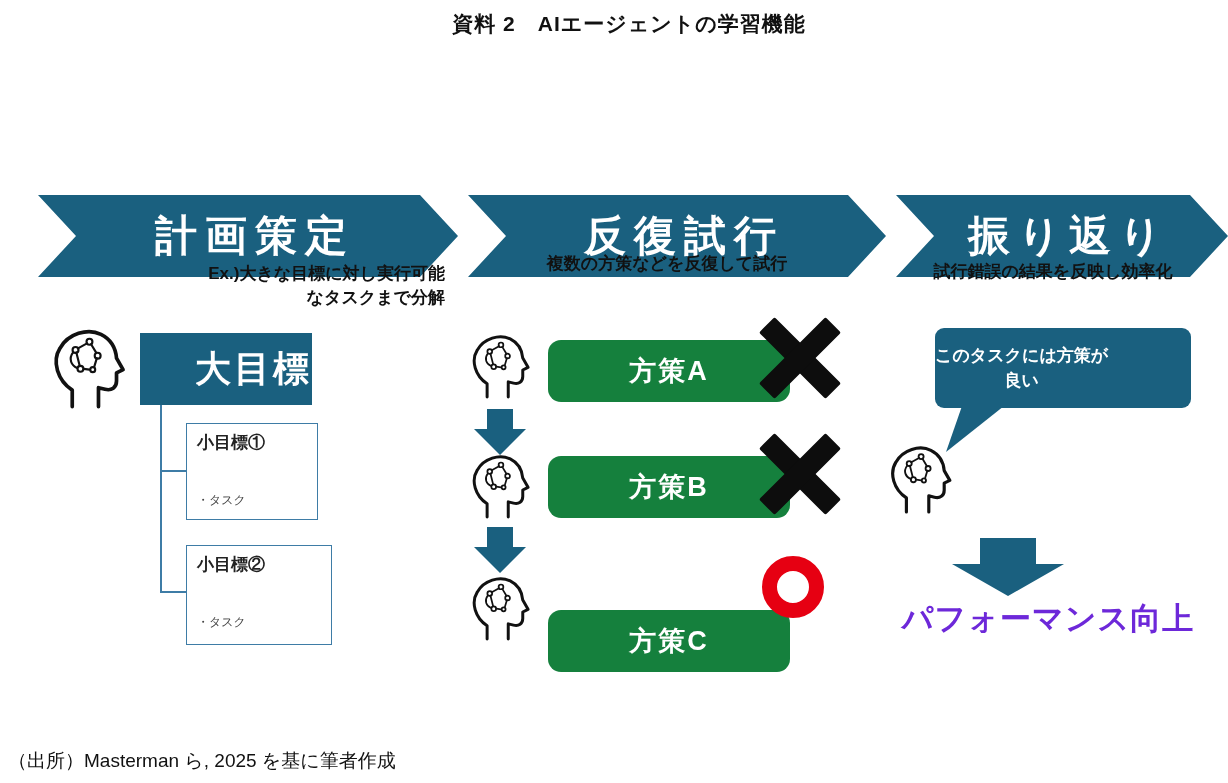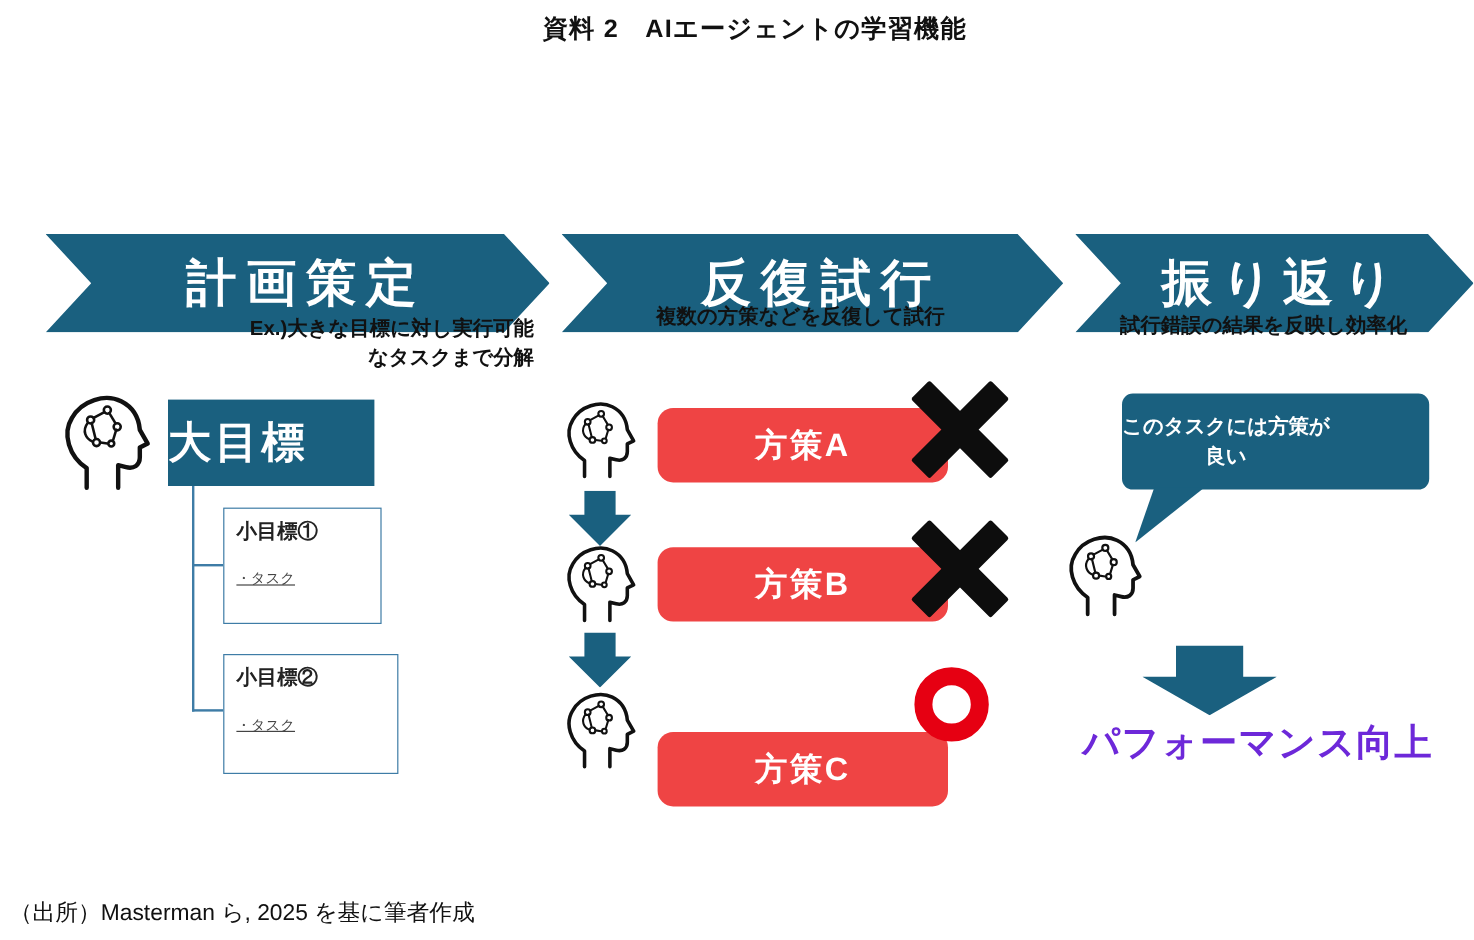--- a/index.html
+++ b/index.html
@@ -38,38 +38,38 @@
   }
   .cap1{left:55px;top:262px;width:390px;text-align:right;}
   .cap2{left:462px;top:252px;width:410px;text-align:center;}
   .cap3{left:888px;top:260px;width:330px;text-align:center;}
   
   .head{position:absolute;}
   
   .goalbox{
     position:absolute;left:140px;top:333px;width:172px;height:72px;
     background:#1a607f;color:#fff;font-size:36px;font-weight:700;
-    display:flex;align-items:center;justify-content:flex-start;letter-spacing:3px;
+    display:flex;align-items:center;justify-content:flex-end;letter-spacing:3px;
   }
   .bracket-v{position:absolute;left:160px;top:405px;width:2px;height:188px;background:#3e7ca6;}
   .bracket-h{position:absolute;width:26px;height:2px;background:#3e7ca6;}
   .stub1{left:160px;top:470px;}
   .stub2{left:160px;top:591px;}
   .subbox{
     position:absolute;background:#fff;border:1.5px solid #3e7ca6;
     box-sizing:border-box;padding:7px 10px;
   }
   .subbox1{left:186px;top:423px;width:132px;height:97px;}
   .subbox2{left:186px;top:545px;width:146px;height:100px;}
   .subtitle{font-size:17px;color:#222;font-weight:700;}
-  .subtask{font-size:12px;color:#444;margin-top:20px;text-decoration:underline;}
+  .subtask{font-size:12px;color:#444;margin-top:38px;}
   
   .policybox{
     position:absolute;left:548px;width:242px;height:62px;
-    background:#ef4444;color:#fff;border-radius:13px;
+    background:#15803d;color:#fff;border-radius:13px;
     display:flex;align-items:center;justify-content:center;
     font-size:27px;font-weight:700;letter-spacing:2px;
   }
   .xmark{position:absolute;width:80px;height:80px;}
   .xmark i{
     position:absolute;left:-7px;top:29px;width:94px;height:22px;
     background:#0d0d0d;border-radius:2px;display:block;
   }
   .xmark i:first-child{transform:rotate(45deg);}
   .xmark i:last-child{transform:rotate(-45deg);}

